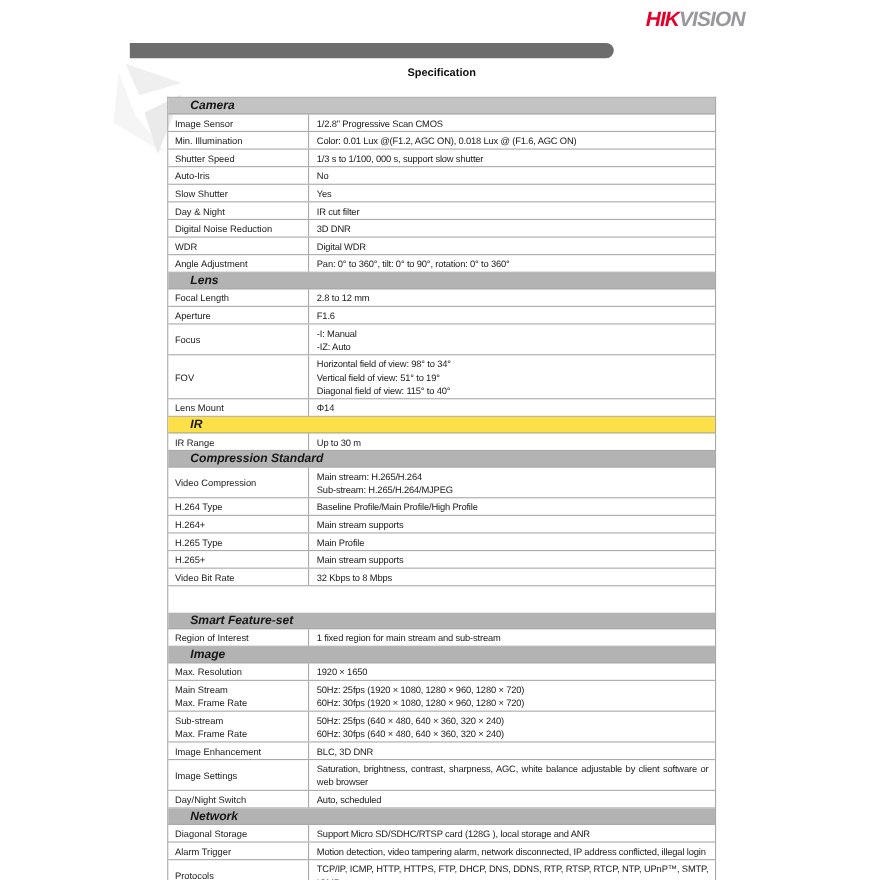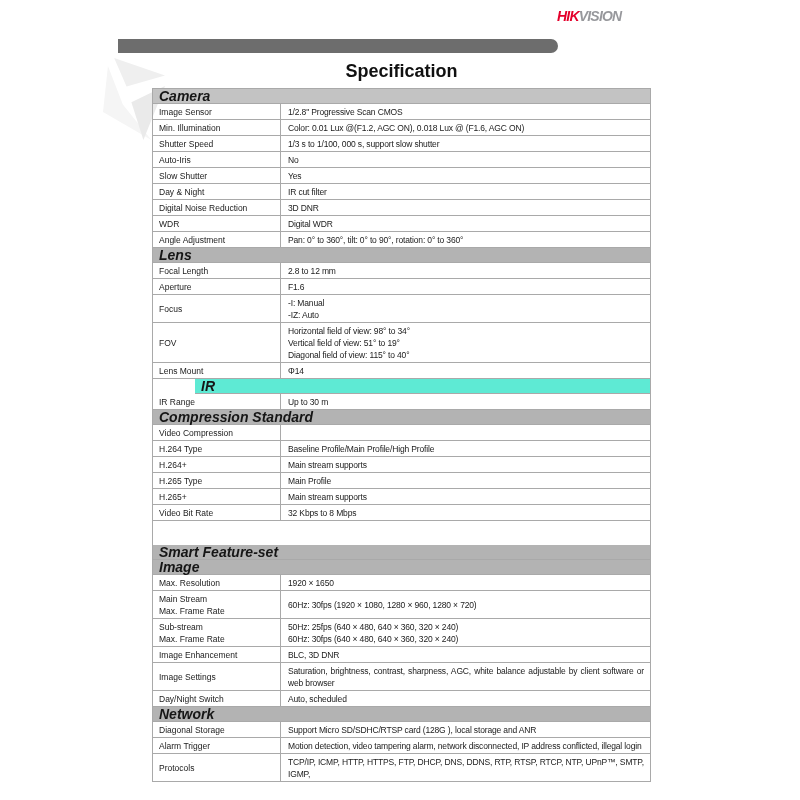--- a/index.html
+++ b/index.html
@@ -4,54 +4,54 @@
 <style>
   html,body{margin:0;padding:0;}
   body{
     width:800px;height:800px;overflow:hidden;background:#ffffff;
     font-family:"Liberation Sans",sans-serif;color:#212121;position:relative;
   }
   .page{position:absolute;inset:0;background:#fff;}
 
   
   .logo{
-    position:absolute;left:557px;top:8px;height:22px;
-    font-style:italic;font-weight:bold;font-size:14px;letter-spacing:-0.8px;
+    position:absolute;left:587px;top:8px;height:22px;
+    font-style:italic;font-weight:bold;font-size:19px;letter-spacing:-0.8px;
     white-space:nowrap;user-select:none;
   }
   .logo .hik{color:var(--logo-red,#e4002b);}
   .logo .vision{color:var(--logo-gray,#97989c);}
   .top-bar{
     position:absolute;left:118px;top:39px;width:440px;height:14px;
     background:var(--bar,#6d6d6d);border-radius:0 7px 7px 0;
   }
   
   .watermark{position:absolute;left:103px;top:58px;width:62px;height:82px;}
   .watermark .f1{position:absolute;left:0;top:0;width:62px;height:46px;background:#efefef;
     clip-path:polygon(18% 0,100% 38%,38% 62%);}
   .watermark .f2{position:absolute;left:0;top:8px;width:62px;height:74px;background:#f5f5f5;
     clip-path:polygon(8% 0,32% 52%,78% 100%,0 62%);}
   .watermark .f3{position:absolute;left:14px;top:28px;width:48px;height:54px;background:#eaeaea;
     clip-path:polygon(30% 30%,100% 0,55% 100%);}
 
   .page-title{
     position:absolute;left:152px;top:61px;width:499px;text-align:center;
-    font-size:18px;font-weight:bold;color:#101010;
+    font-size:10px;font-weight:bold;color:#101010;
   }
 
   
   .spec-table{
     position:absolute;left:152px;top:88px;width:499px;
     border:1px solid var(--border,#a9a9a9);border-bottom:none;
     box-sizing:border-box;font-size:8.5px;
   }
   .s-head{
     height:14px;line-height:14px;border-bottom:1px solid var(--border,#a9a9a9);
-    font-weight:bold;font-style:italic;font-size:14px;color:#161616;
-    padding-left:6px;
+    font-weight:bold;font-style:italic;font-size:11px;color:#161616;
+    padding-left:20px;
   }
   .row{display:flex;border-bottom:1px solid var(--border,#a9a9a9);}
   .cell{
     box-sizing:border-box;padding:1.5px 6px;line-height:12px;
     display:flex;flex-direction:column;justify-content:center;
   }
   .cell.label{width:128px;border-right:1px solid var(--border,#a9a9a9);flex:none;}
   .cell.value{flex:1;padding-left:7px;letter-spacing:-0.15px;}
   .cell.value.justify .vline{text-align:justify;}
   .vline{display:block;}
@@ -186,34 +186,38 @@
         </div>
       </div>
       <div class="row">
         <div class="cell label">
           <span class="vline">Lens Mount</span>
         </div>
         <div class="cell value justify">
           <span class="vline">Φ14</span>
         </div>
       </div>
-      <div class="s-head" style="background: #5eead4; margin-left: 42px;">IR</div>
+      <div class="s-head" style="background: #fde047;">IR</div>
       <div class="row">
         <div class="cell label">
           <span class="vline">IR Range</span>
         </div>
         <div class="cell value justify">
           <span class="vline">Up to 30 m</span>
         </div>
       </div>
       <div class="s-head" style="background: rgb(179, 179, 179);">Compression Standard</div>
       <div class="row">
         <div class="cell label">
           <span class="vline">Video Compression</span>
         </div>
+        <div class="cell value">
+          <span class="vline">Main stream: H.265/H.264</span>
+          <span class="vline">Sub-stream: H.265/H.264/MJPEG</span>
+        </div>
       </div>
       <div class="row">
         <div class="cell label">
           <span class="vline">H.264 Type</span>
         </div>
         <div class="cell value justify">
           <span class="vline">Baseline Profile/Main Profile/High Profile</span>
         </div>
       </div>
       <div class="row">
@@ -242,35 +246,44 @@
       </div>
       <div class="row">
         <div class="cell label">
           <span class="vline">Video Bit Rate</span>
         </div>
         <div class="cell value justify">
           <span class="vline">32 Kbps to 8 Mbps</span>
         </div>
       </div>
       <div class="s-head" style="background: rgb(179, 179, 179); margin-top: 24px;">Smart Feature-set</div>
+      <div class="row">
+        <div class="cell label">
+          <span class="vline">Region of Interest</span>
+        </div>
+        <div class="cell value justify">
+          <span class="vline">1 fixed region for main stream and sub-stream</span>
+        </div>
+      </div>
       <div class="s-head" style="background: rgb(179, 179, 179);">Image</div>
       <div class="row">
         <div class="cell label">
           <span class="vline">Max. Resolution</span>
         </div>
         <div class="cell value justify">
           <span class="vline">1920 × 1650</span>
         </div>
       </div>
       <div class="row">
         <div class="cell label">
           <span class="vline">Main Stream</span>
           <span class="vline">Max. Frame Rate</span>
         </div>
         <div class="cell value">
+          <span class="vline">50Hz: 25fps (1920 × 1080, 1280 × 960, 1280 × 720)</span>
           <span class="vline">60Hz: 30fps (1920 × 1080, 1280 × 960, 1280 × 720)</span>
         </div>
       </div>
       <div class="row">
         <div class="cell label">
           <span class="vline">Sub-stream</span>
           <span class="vline">Max. Frame Rate</span>
         </div>
         <div class="cell value">
           <span class="vline">50Hz: 25fps (640 × 480, 640 × 360, 320 × 240)</span>

